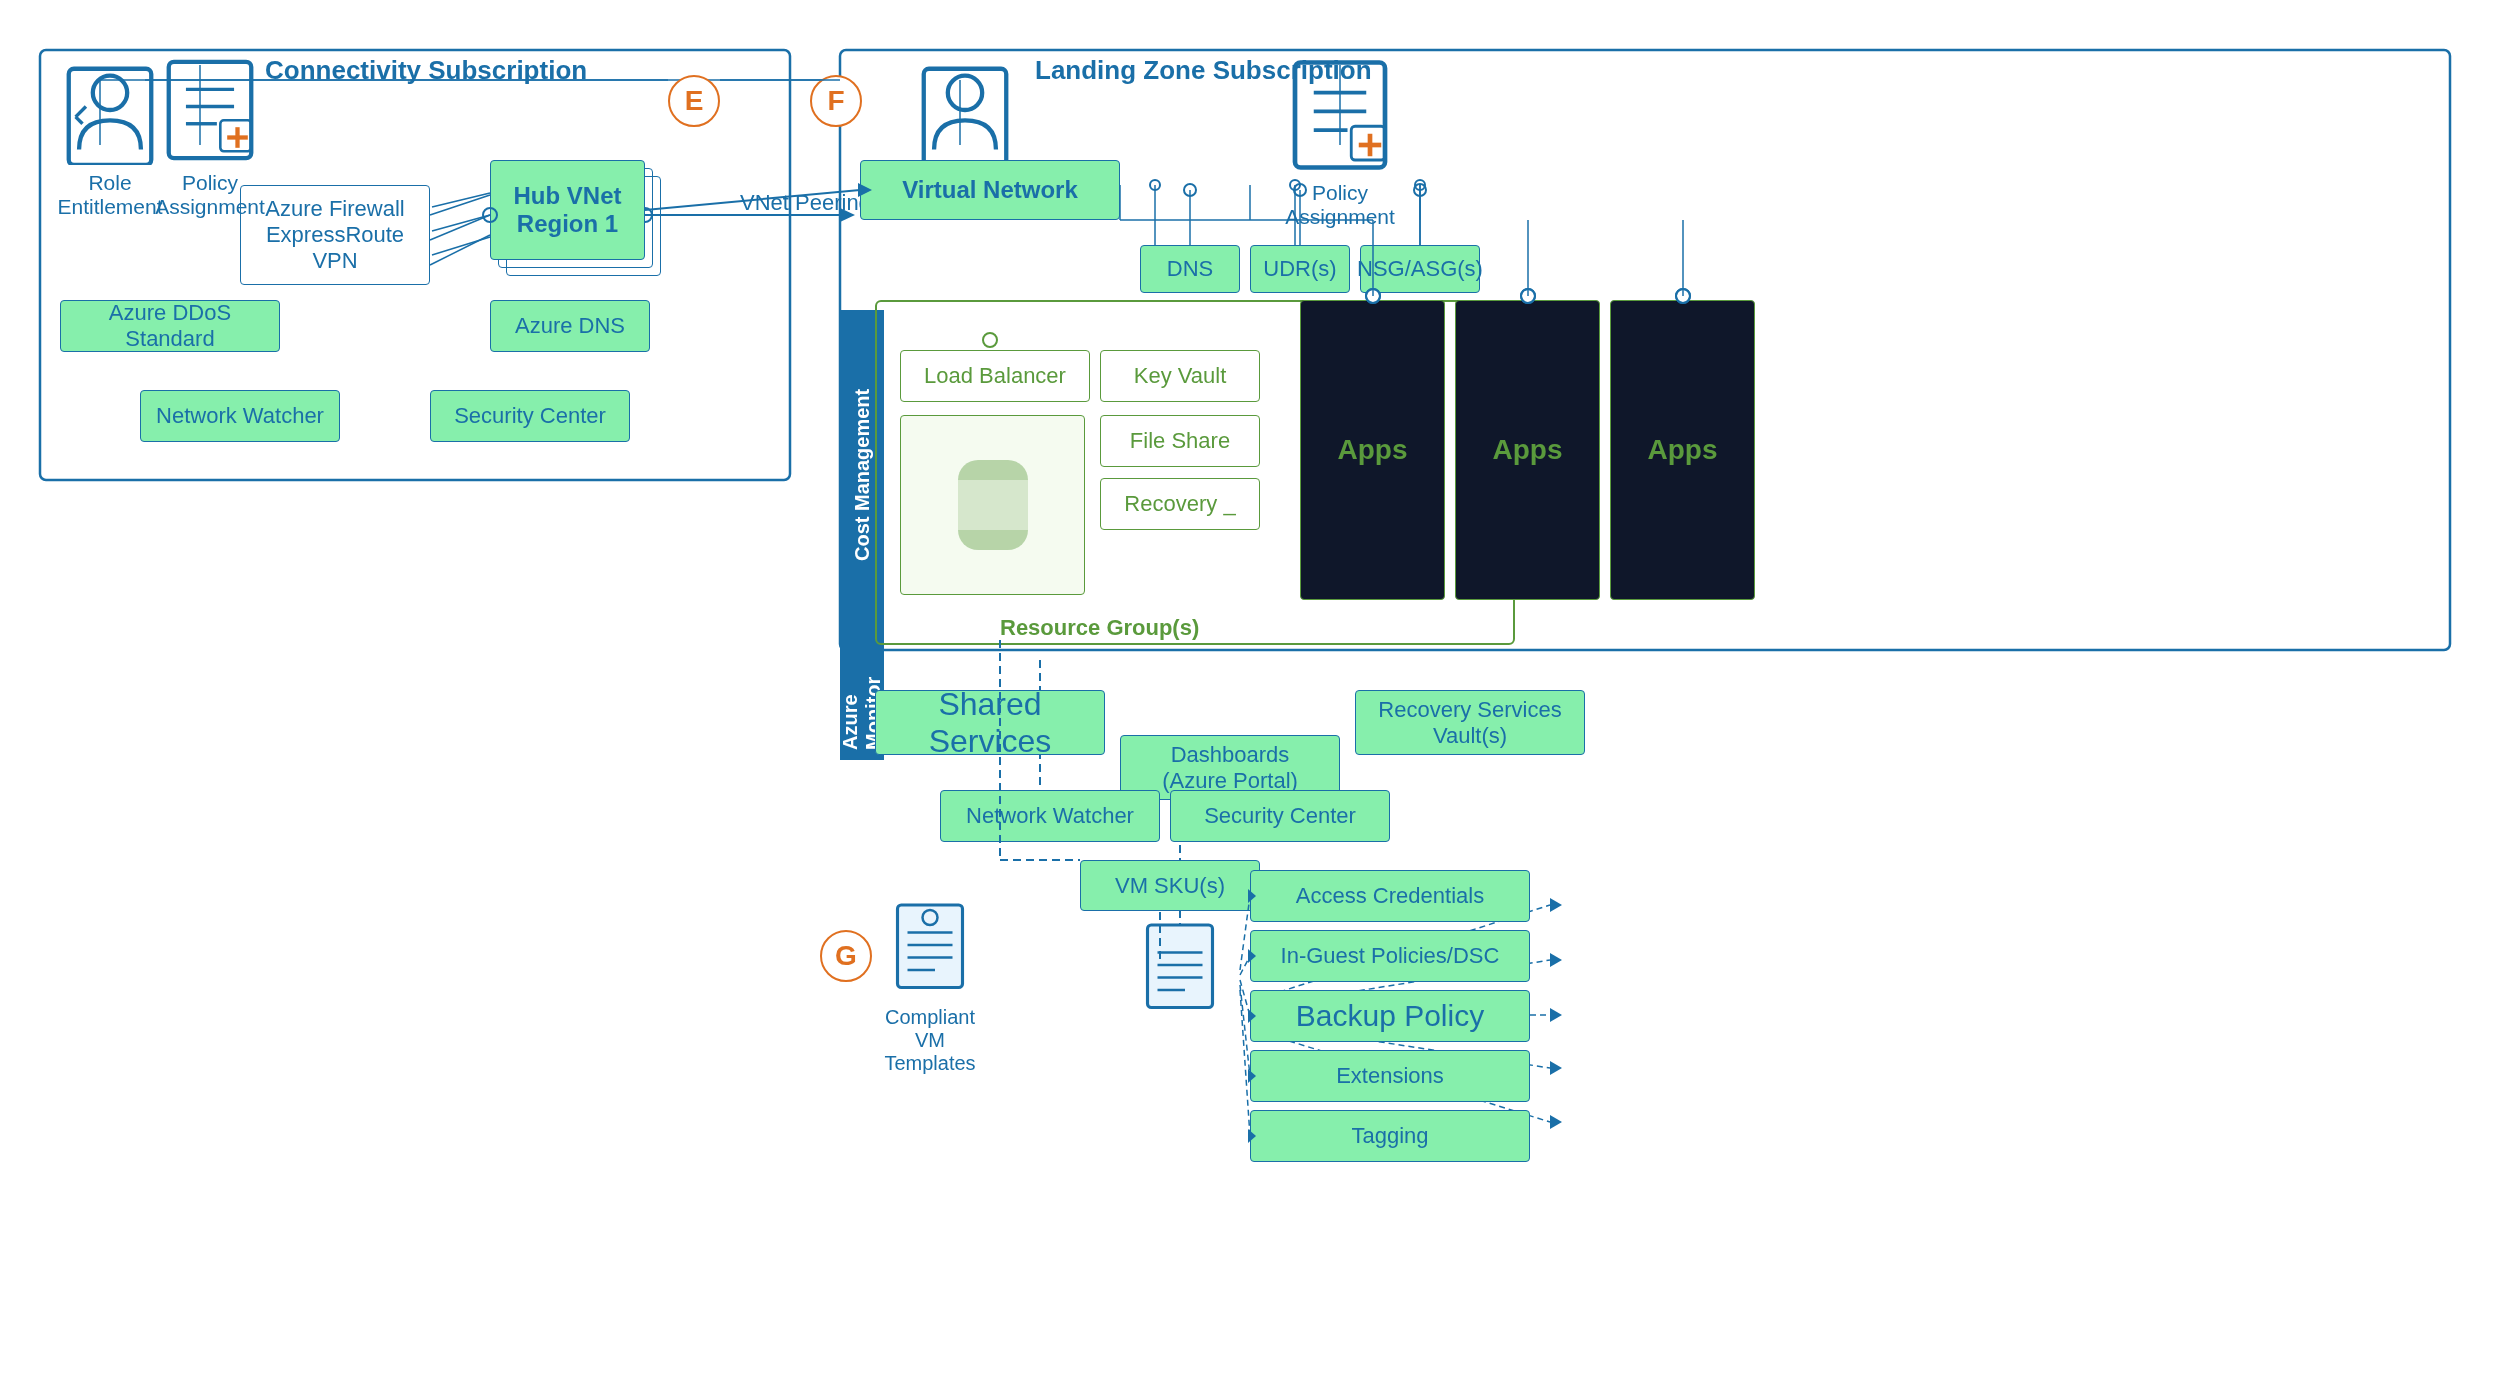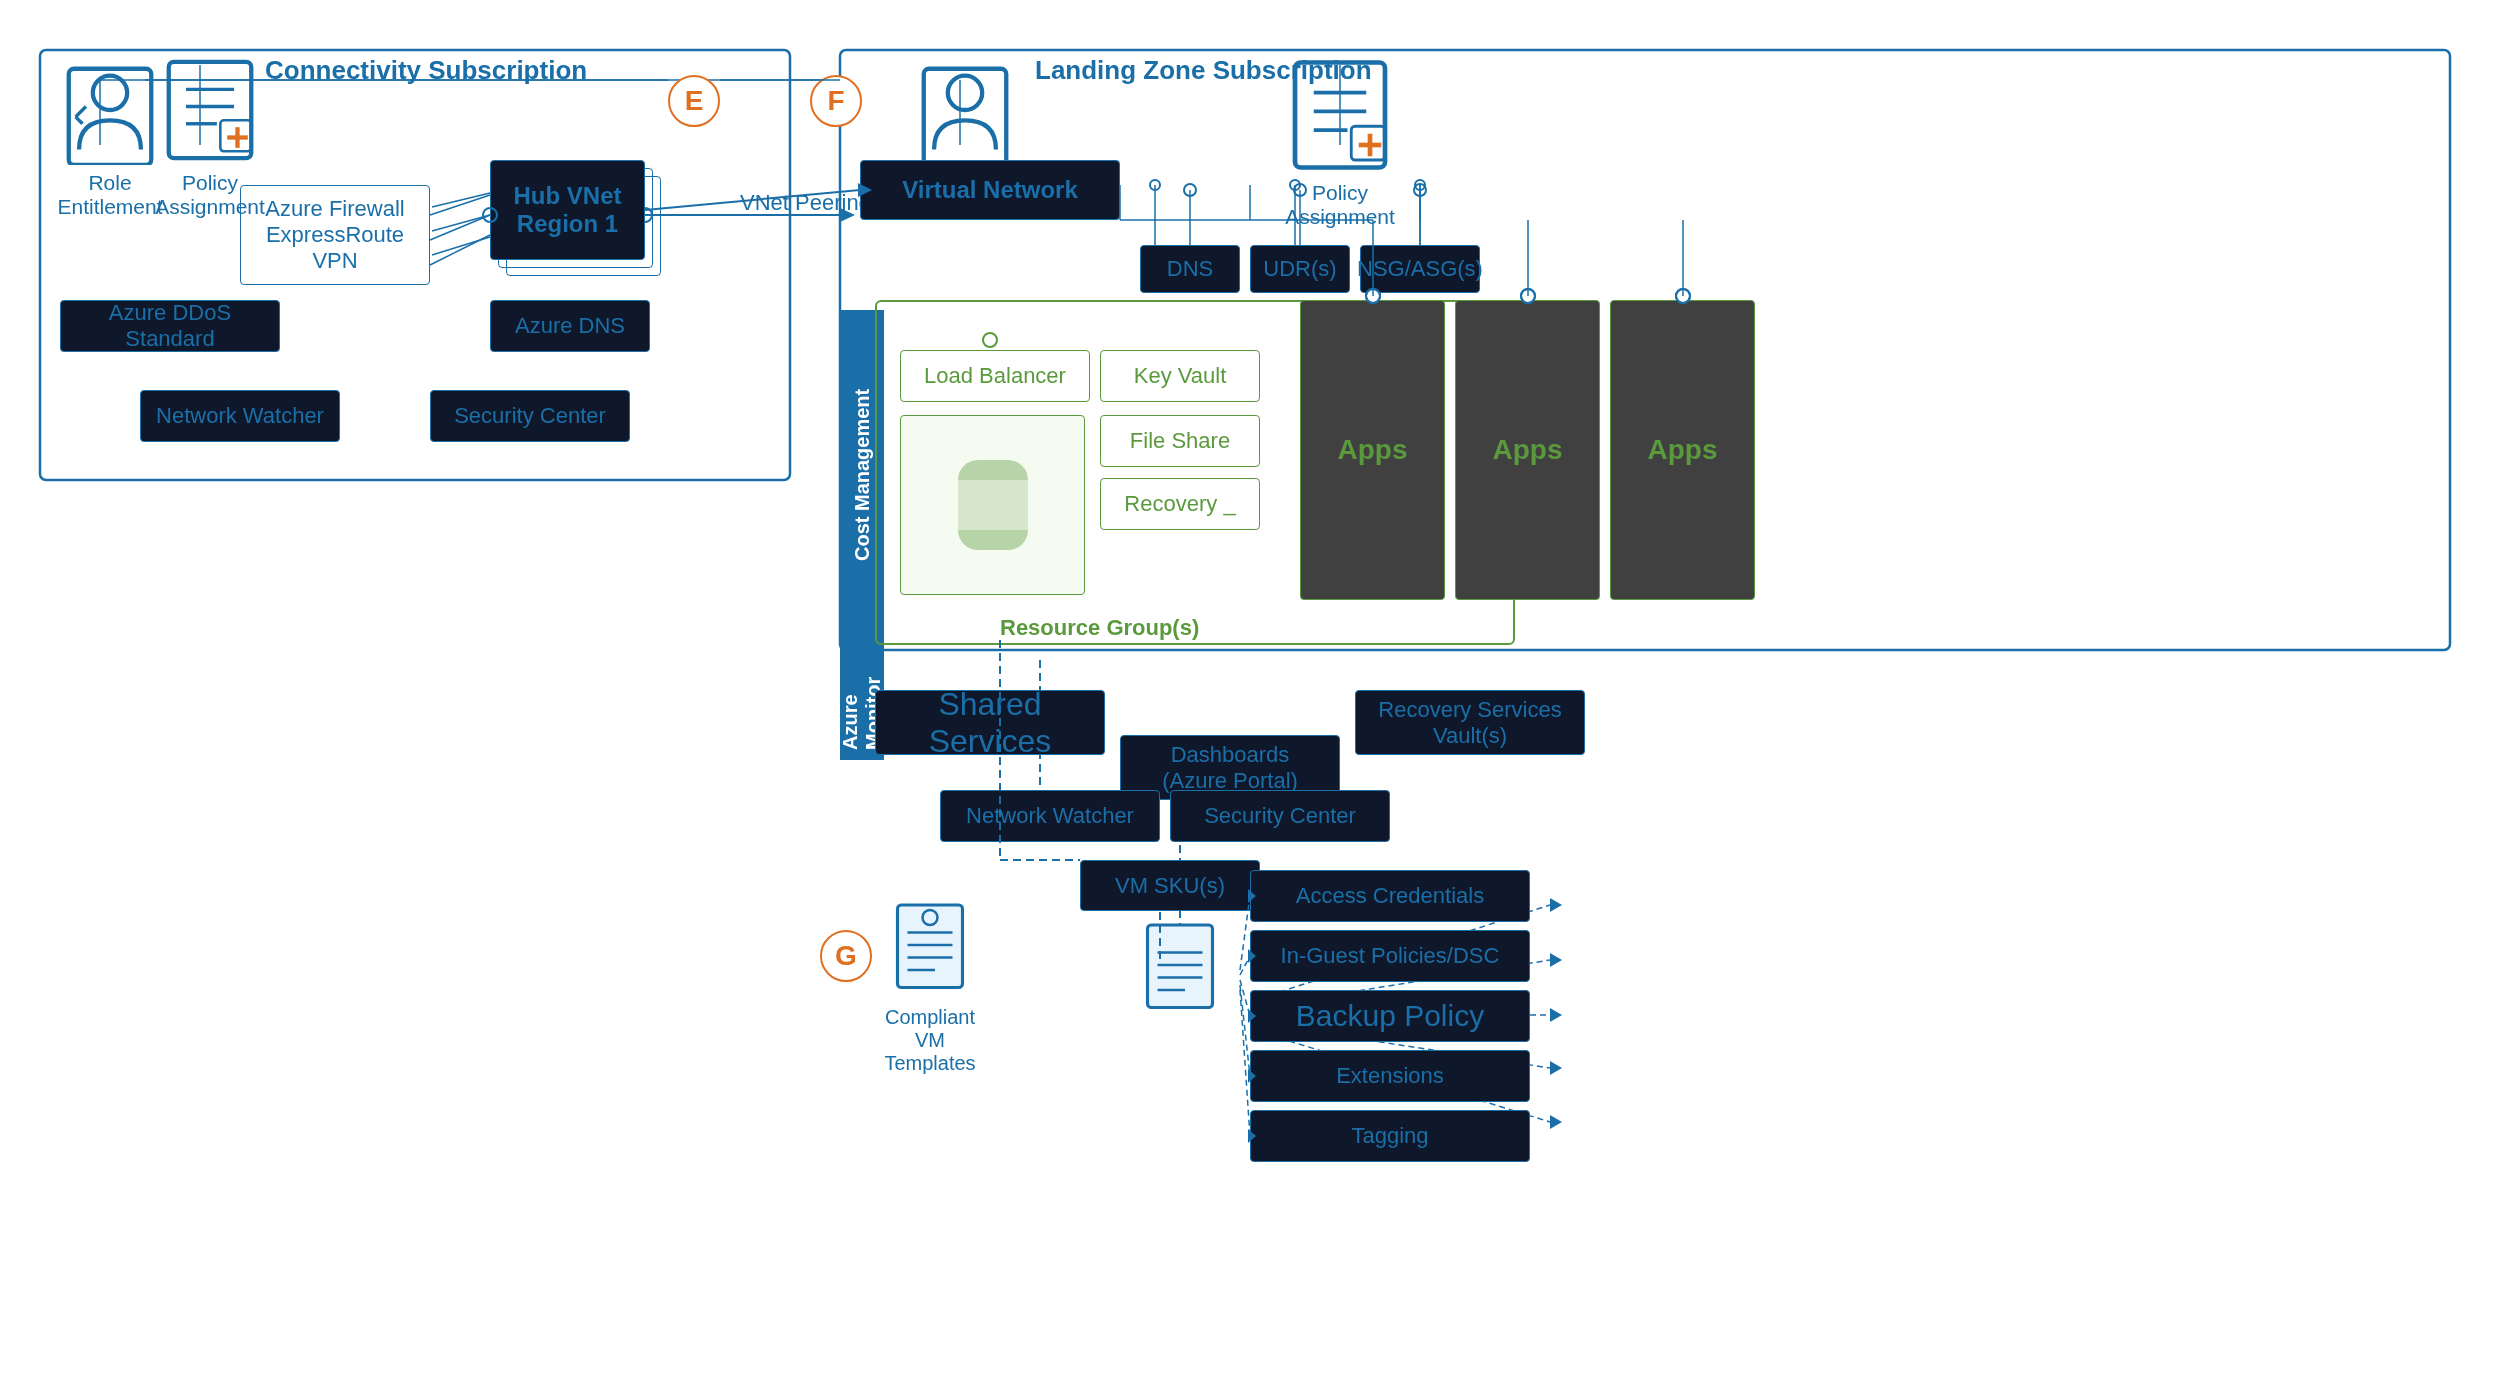--- a/index.html
+++ b/index.html
@@ -14,34 +14,34 @@
     .diagram-container {
       position: relative;
       width: 2494px;
       height: 1397px;
     }
     
     .box {
       position: absolute;
       border: 1.5px solid #1a6fa8;
       border-radius: 4px;
-      background: #0f172a;
+      background: #86efac;
       display: flex;
       align-items: center;
       justify-content: center;
       text-align: center;
       color: #1a6fa8;
       font-size: 22px;
       font-weight: 500;
       padding: 6px 10px;
     }
     .box-green {
       border-color: #5a9a3c;
       color: #5a9a3c;
-      background: #404040;
+      background: #0f172a;
     }
     .box-green-outline {
       border-color: #5a9a3c;
       color: #5a9a3c;
       background: #fff;
     }
     .section-label {
       position: absolute;
       color: #1a6fa8;
       font-size: 26px;

